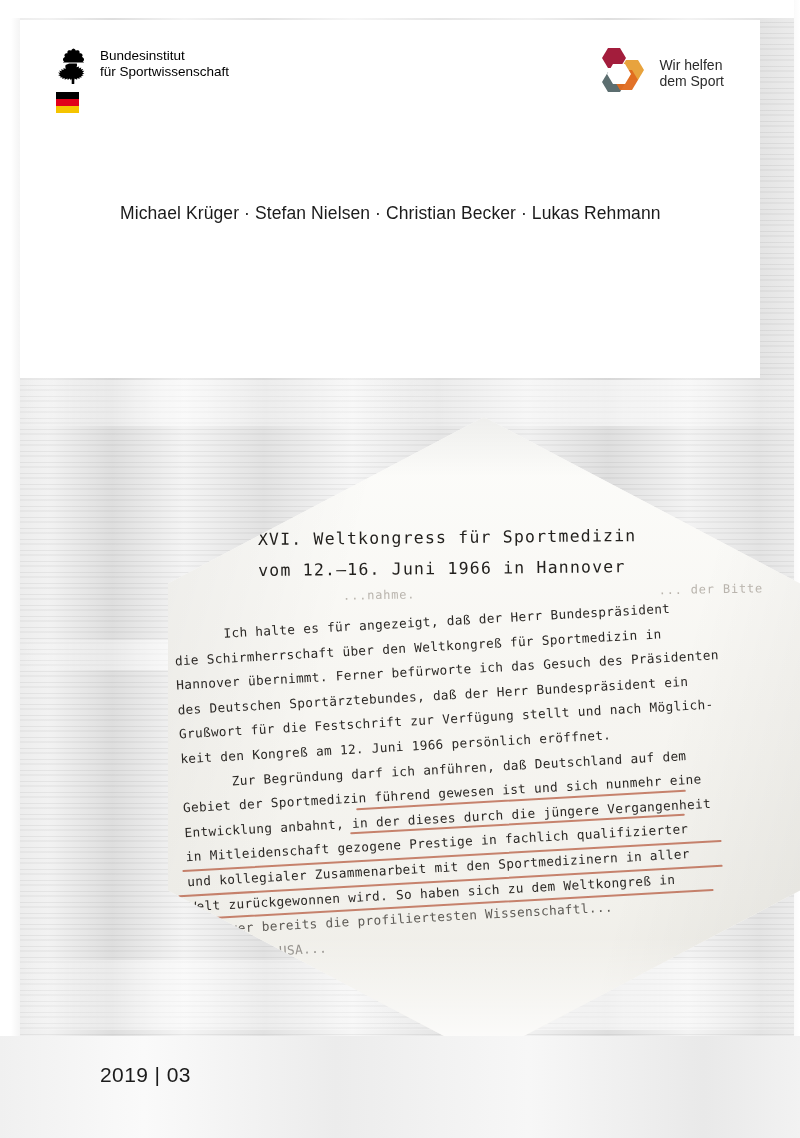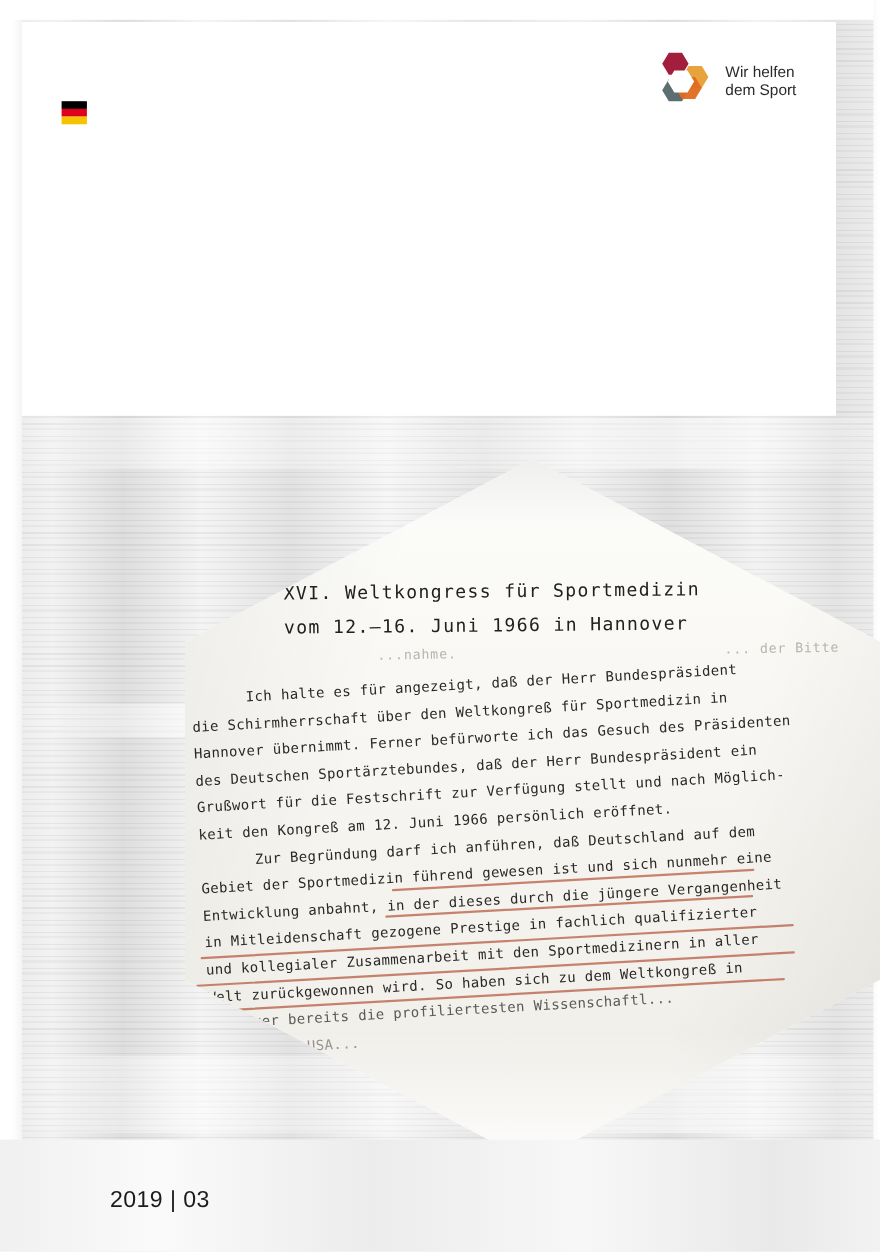--- a/index.html
+++ b/index.html
@@ -245,21 +245,20 @@
     height: 102px;
     background: linear-gradient(90deg,#f0f0f0 0%, #fafafa 18%, #ececec 42%, #f7f7f7 66%, #e9e9e9 88%, #f2f2f2 100%);
   }
   .issue {
     position: absolute;
     left: 100px;
     top: 1063px;
     font-size: 21px;
     color: #1b1b1b;
     letter-spacing: 0.4px;
-    margin-top: 16px;
   }
   .page-edge-left {
     position: absolute;
     left: 0; top: 0; width: 20px; height: 1138px;
     background: linear-gradient(90deg,#ffffff 0%, #ffffff 55%, #f4f4f4 100%);
   }
   .page-edge-top {
     position: absolute;
     left: 0; top: 0; width: 800px; height: 18px;
     background: #ffffff;
@@ -282,20 +281,33 @@
   <div class="bg-band band-d"></div>
 
   <div class="page-edge-left"></div>
   <div class="page-edge-top"></div>
   <div class="page-edge-right"></div>
 
   <div class="header-card">
 
     <div class="logo-row">
 
+      <div class="bund-logo">
+        <svg class="eagle" viewBox="0 0 34 40">
+          <g fill="#000000">
+            <path d="M17 2.4c1.5 0 2.6 1 2.9 2.3.9-.5 2-.6 2.8-.1.9.6 1.1 1.7.8 2.6 1.2-.2 2.4.3 2.9 1.3.4.9.1 1.9-.6 2.5 1.3.3 2.2 1.3 2.2 2.4 0 .9-.5 1.6-1.3 2 .6.2 1.1.6 1.4 1.2H6.9c.3-.6.8-1 1.4-1.2-.8-.4-1.3-1.1-1.3-2 0-1.1.9-2.1 2.2-2.4-.7-.6-1-1.6-.6-2.5.5-1 1.7-1.5 2.9-1.3-.3-.9-.1-2 .8-2.6.8-.5 1.9-.4 2.8.1.3-1.3 1.4-2.3 2.9-2.3z"></path>
+            <path d="M13.2 17.5h7.6c.4 1.3.3 2.6-.3 3.7l2.6-.6-.4 1.9 2.6-.9-.6 2 2.5-.7-1.2 2.2 2.3-.3-1.9 2.1 2 .2-2.4 1.6 1.7.6-2.8 1 1.2 1-2.9.2.7 1.3-3-.5.3 1.4-2.8-1.2-.3 1.6-2.1-1.7-1.1 1.9-1.1-1.9-2.1 1.7-.3-1.6-2.8 1.2.3-1.4-3 .5.7-1.3-2.9-.2 1.2-1-2.8-1 1.7-.6L2 28.7l2-.2-1.9-2.1 2.3.3-1.2-2.2 2.5.7-.6-2 2.6.9-.4-1.9 2.6.6c-.6-1.1-.7-2.4-.3-3.7z"></path>
+            <rect x="15.7" y="27" width="2.6" height="11" rx="0.6"></rect>
+          </g>
+        </svg>
+        <div class="bund-text">
+          <div>Bundesinstitut</div>
+          <div>für Sportwissenschaft</div>
+        </div>
+      </div>
       <div class="flagbar">
         <div class="flag-black"></div>
         <div class="flag-red"></div>
         <div class="flag-gold"></div>
       </div>
 
       <div class="helfen-logo">
         <svg class="hex-cluster" viewBox="0 0 58 54">
           <g>
             <polygon points="17,2 29,2 35,12 29,22 17,22 11,12" fill="#a31d3c"></polygon>
@@ -305,20 +317,21 @@
             <polygon points="22,18 34,18 40,28 34,38 22,38 16,28" fill="#ffffff"></polygon>
           </g>
         </svg>
         <div class="helfen-text">
           <div>Wir helfen</div>
           <div>dem Sport</div>
         </div>
       </div>
     </div>
 
+    <div class="authors">Michael Krüger · Stefan Nielsen · Christian Becker · Lukas Rehmann</div>
 
   </div>
 
   <div class="hex-photo">
     <div class="scan-paper"></div>
     <div class="scan-shadow-top"></div>
 
     <div class="doc-head">
       <span>XVI. Weltkongress für Sportmedizin</span>
       <span>vom 12.–16. Juni 1966 in Hannover</span>

